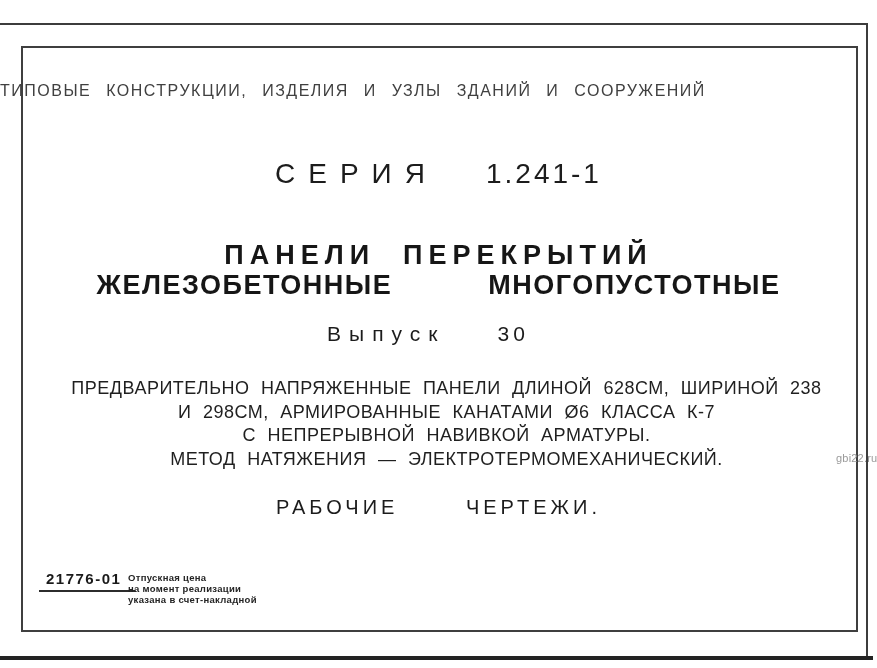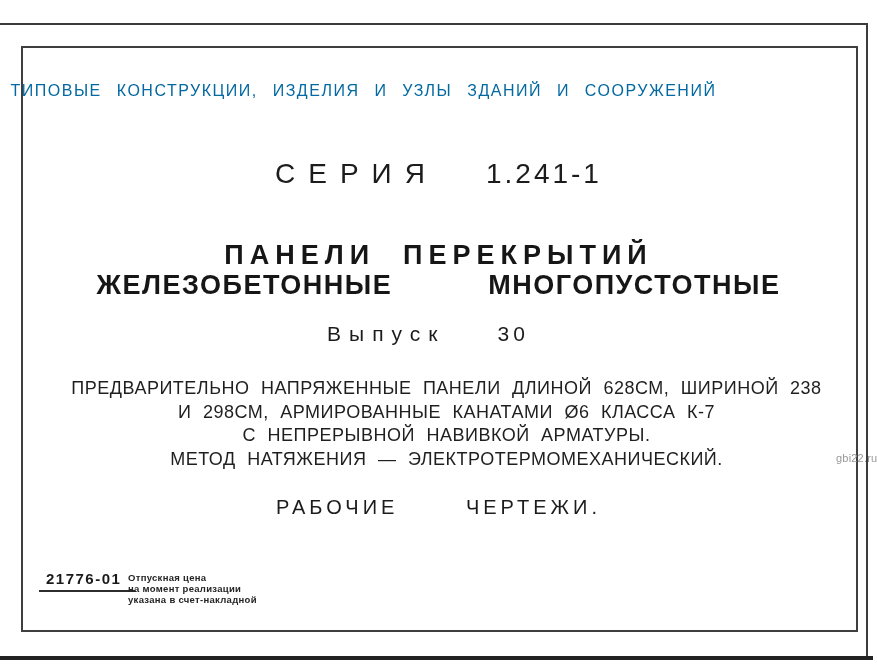--- a/index.html
+++ b/index.html
@@ -18,22 +18,22 @@
   .rule-right-outer { left: 866px; top: 23px; width: 2px;  height: 635px; }
   .rule-bottom-thick{ left: 0;   top: 656px; width: 873px; height: 4px; background: #232323; }
   .inner-frame {
     position: absolute; left: 21px; top: 46px;
     width: 833px; height: 582px;
     border: 2px solid #3f3f3f;
   }
   
   .doc-category {
     position: absolute; left: 0; top: 82px; width: 727px;
-    text-align: center; font-size: 16px; letter-spacing: 1.5px;
-    word-spacing: 9px; color: #0369a1;
+    text-align: left; font-size: 16px; letter-spacing: 1.5px;
+    word-spacing: 9px; color: #404040;
   }
   .series-line {
     position: absolute; left: 0; top: 158px; width: 877px;
     display: flex; justify-content: center; align-items: flex-start;
     column-gap: 48px; font-size: 28px; color: #1c1c1c;
   }
   .series-line .series-label { letter-spacing: 13px; }
   .series-line .series-number { letter-spacing: 3px; }
   .main-title { position: absolute; left: 0; top: 240px; width: 877px; }
   .title-row {

